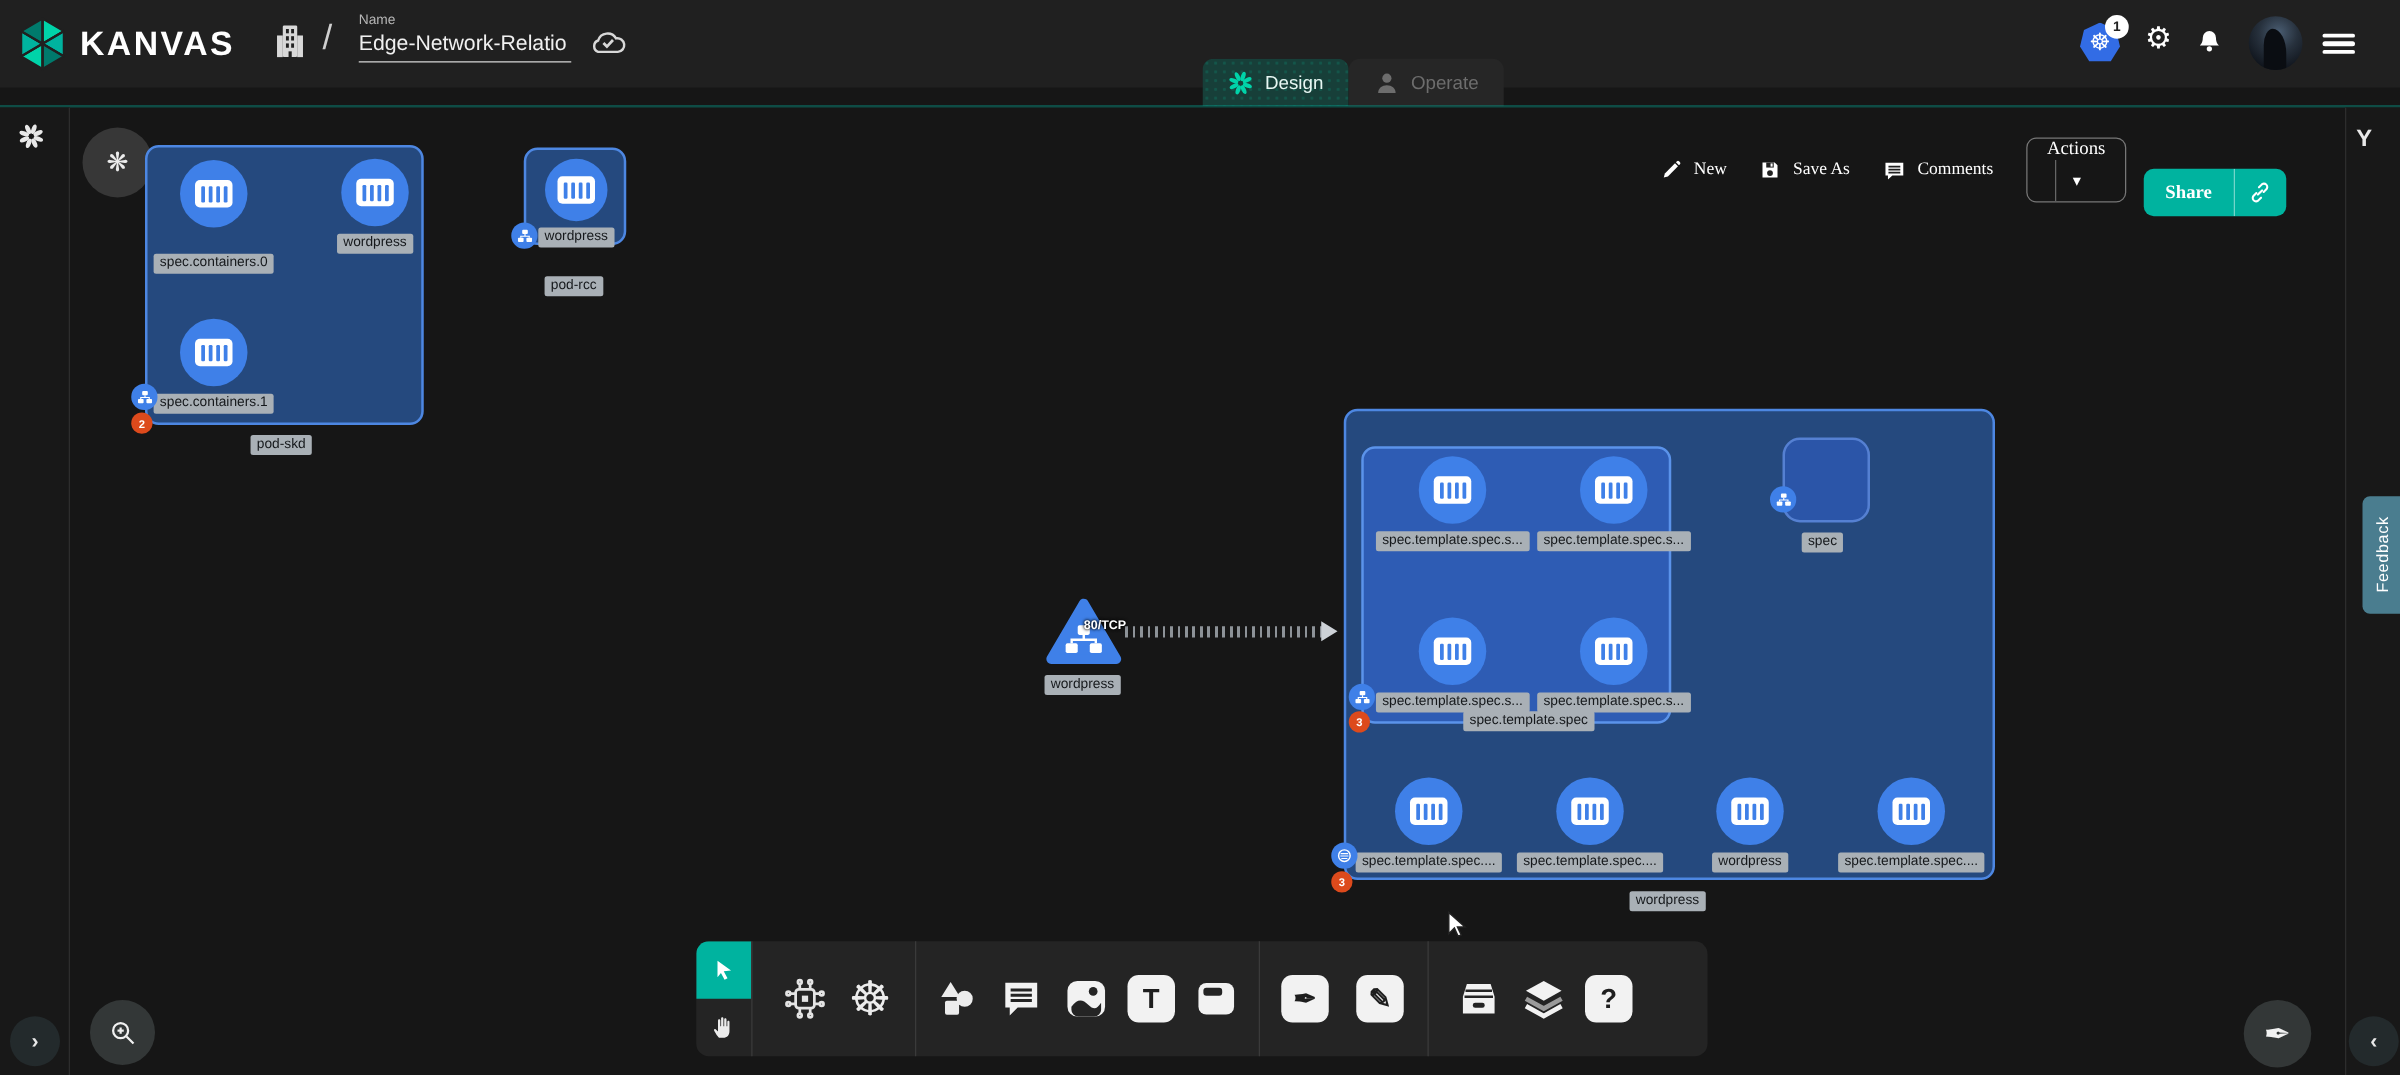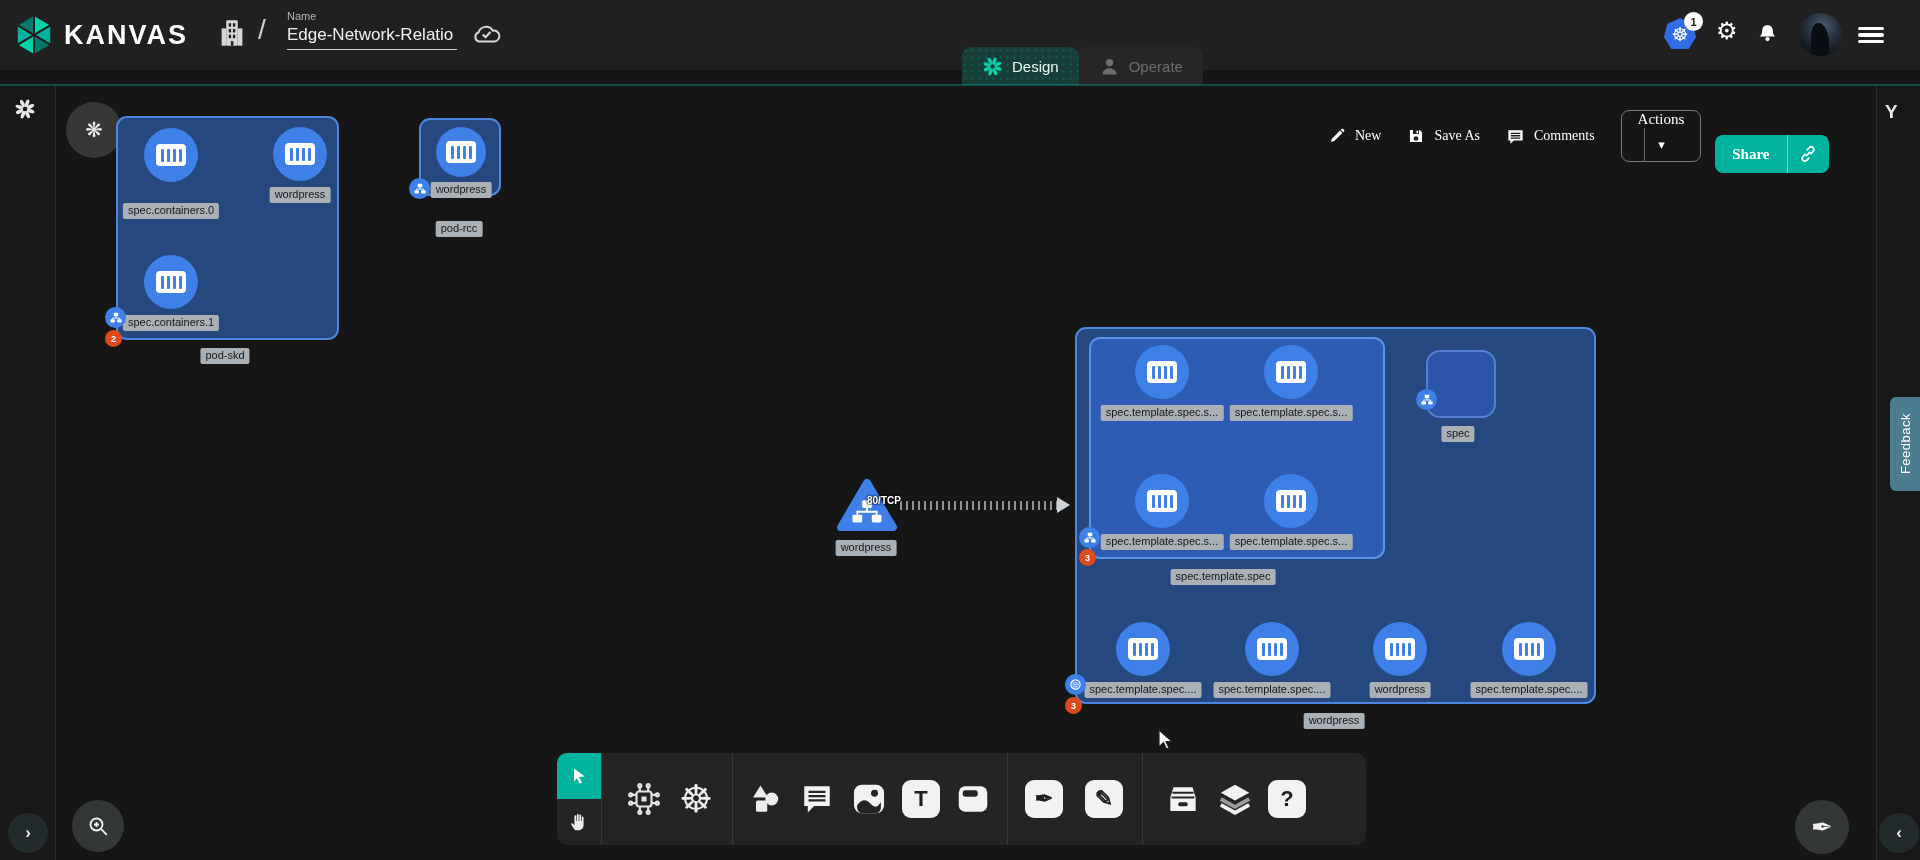--- a/index.html
+++ b/index.html
@@ -330,21 +330,21 @@
       </g>
     </svg>
   </div>
   <div class="edge"></div>
   <div class="edge-arrow"></div>
   <div class="edge-label">80/TCP</div>
   <div class="chip" style="left:866px; top:540px;">wordpress</div>
 
   <div class="group" style="left:1075px; top:327px; width:521px; height:377px;">
 
-    <div class="group group-inner" style="left:12px; top:8px; width:296px; height:222px;">
+    <div class="group group-inner" style="left:12px; top:28px; width:248px; height:222px;">
       <div class="cnode" style="left:44px; top:6px;">
           <span class="cglyph">
             <i></i>
             <i></i>
             <i></i>
             <i></i>
           </span>
         </div>
       <div class="chip" style="left:71px; top:66px; max-width:130px;">spec.template.spec.s...</div>
       <div class="cnode" style="left:173px; top:6px;">

